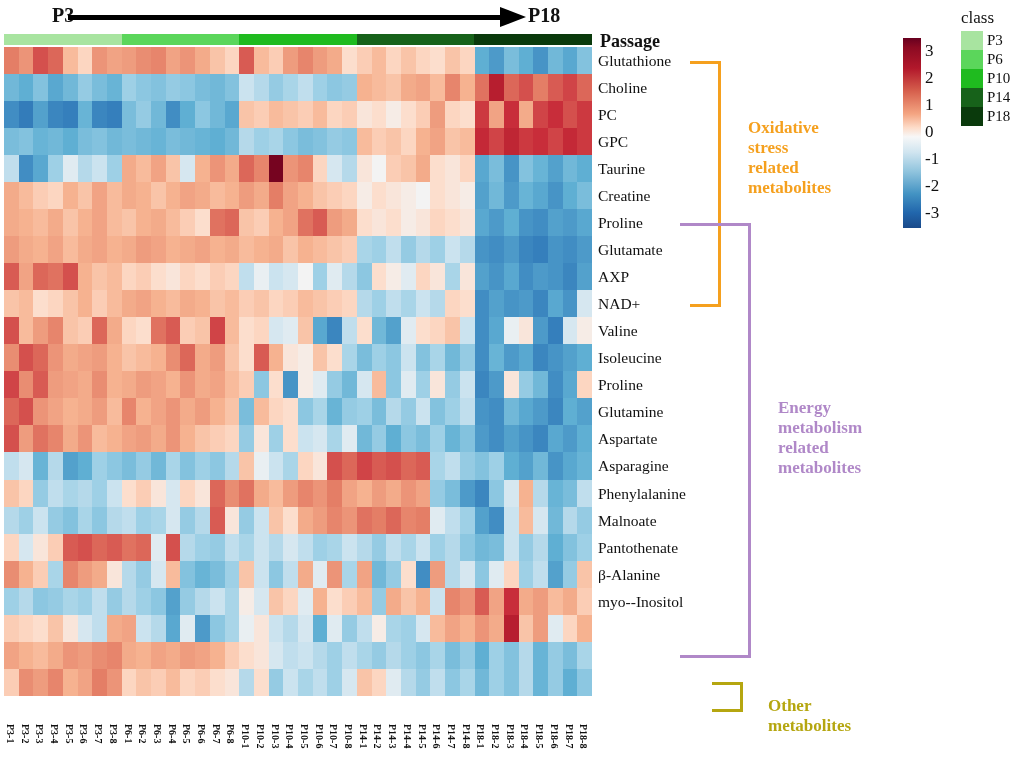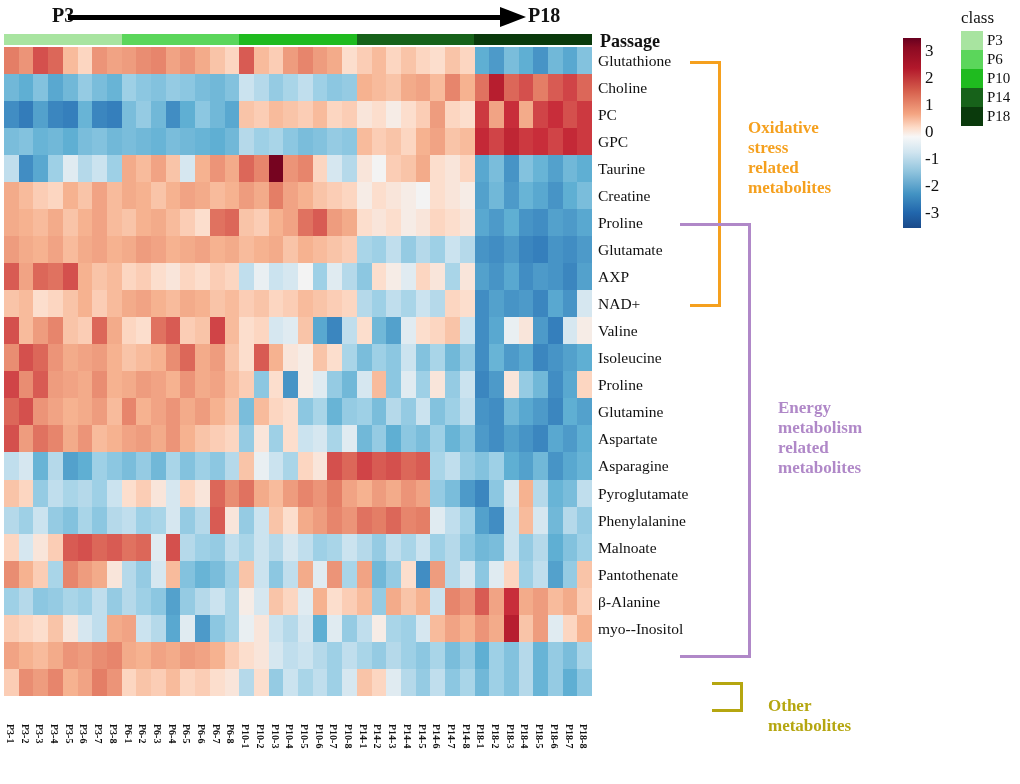--- a/index.html
+++ b/index.html
@@ -1111,21 +1111,20 @@
     <div class="row-label">Proline</div>
     <div class="row-label">Glutamate</div>
     <div class="row-label">AXP</div>
     <div class="row-label">NAD+</div>
     <div class="row-label">Valine</div>
     <div class="row-label">Isoleucine</div>
     <div class="row-label">Proline</div>
     <div class="row-label">Glutamine</div>
     <div class="row-label">Aspartate</div>
     <div class="row-label">Asparagine</div>
-    <div class="row-label">Pyroglutamate</div>
     <div class="row-label">Phenylalanine</div>
     <div class="row-label">Malnoate</div>
     <div class="row-label">Pantothenate</div>
     <div class="row-label">β-Alanine</div>
     <div class="row-label">myo--Inositol</div>
   </div>
 
 <div id="col-labels">
     <div class="col-label" style="left: 12.936px;">P3-1</div>
     <div class="col-label" style="left: 27.636px;">P3-2</div>

